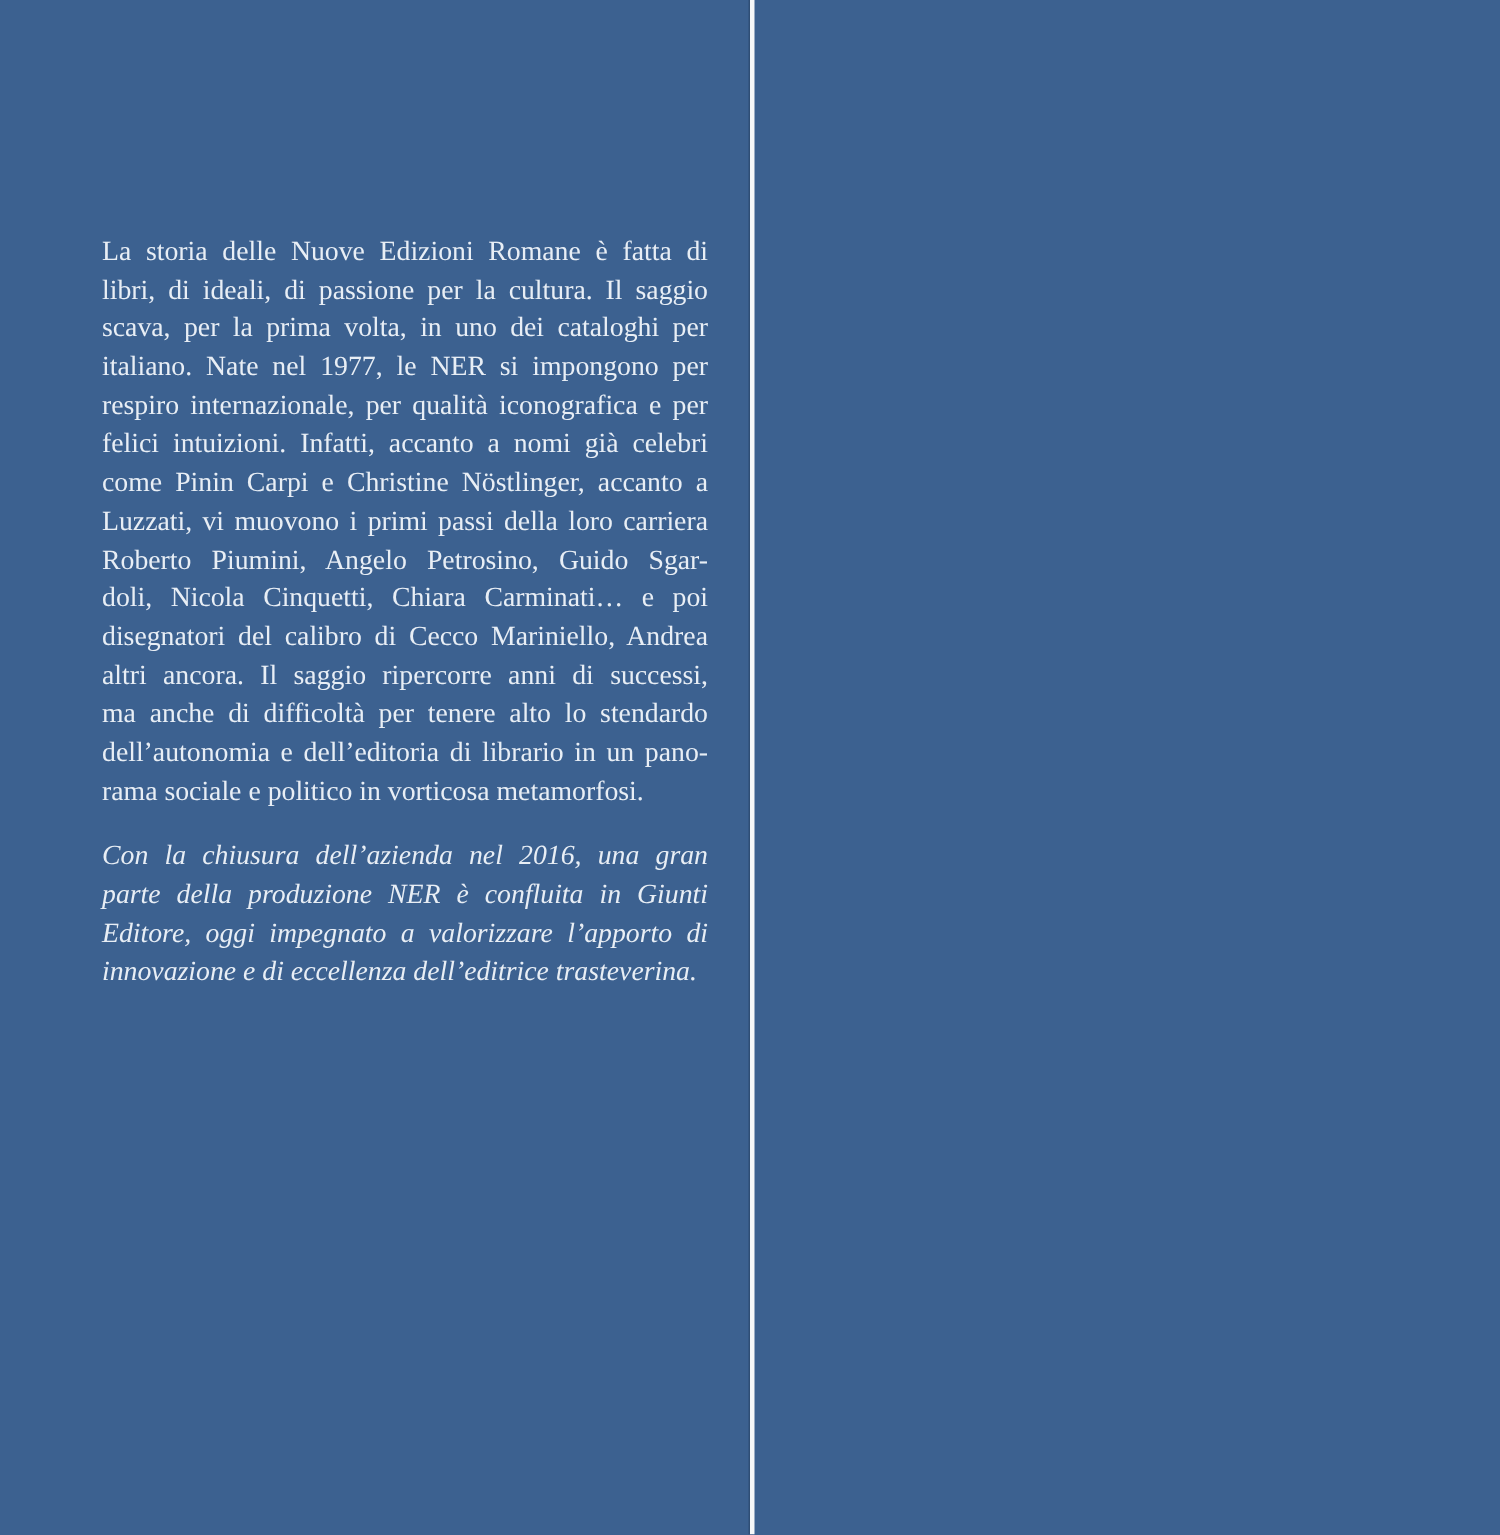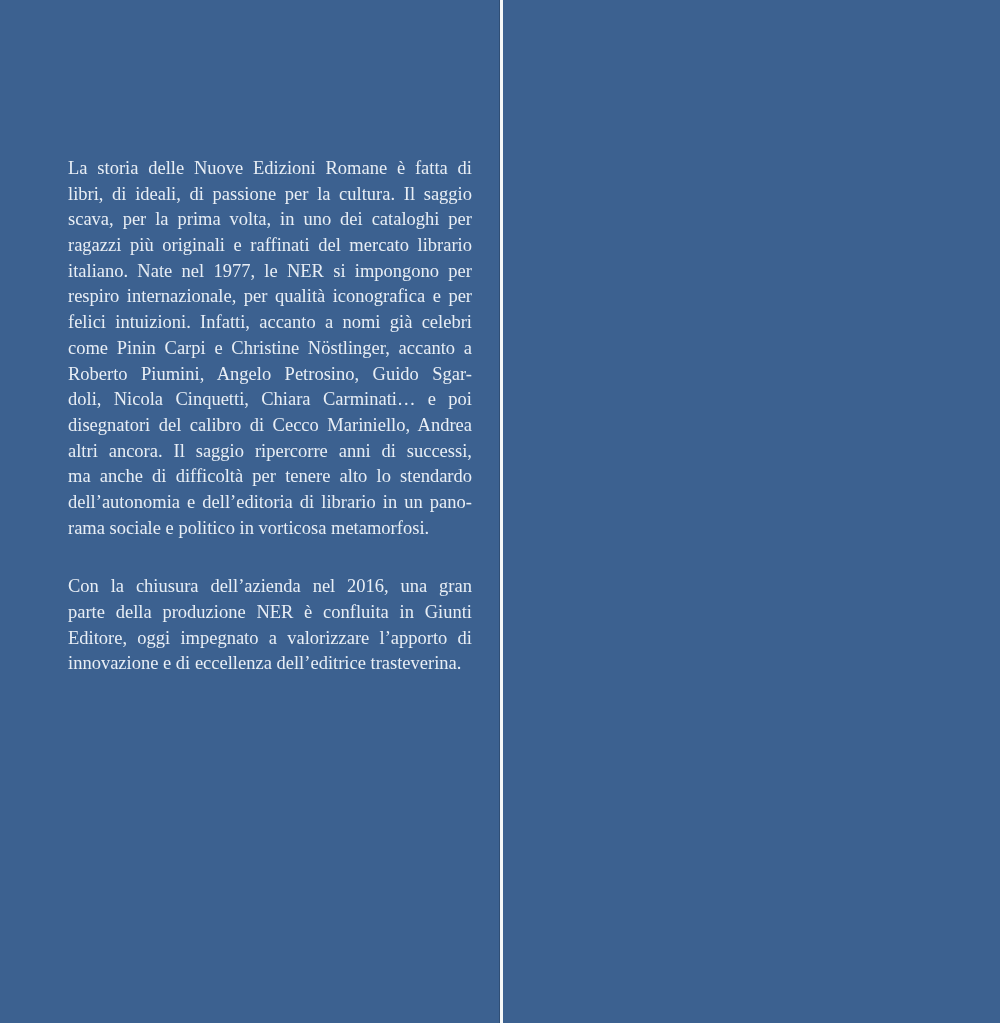--- a/index.html
+++ b/index.html
@@ -30,21 +30,21 @@
   }
 
   .textblock {
     position: absolute;
     color: var(--body-text);
   }
   .publisher-desc {
     left: 68px; top: 141px; width: 404px;
     font-size: 18.5px;
   }
-  .para + .para { margin-top: 33px; }
+  .para + .para { margin-top: 18px; font-style: italic; }
 
   .line {
     line-height: 25.7px;
     height: 25.7px;
     text-align: justify;
     text-align-last: justify;
     -moz-text-align-last: justify;
     white-space: normal;
   }
   .line.last {
@@ -55,25 +55,25 @@
 </style>
 </head>
 <body>
 
 <section class="flap left">
   <div class="textblock publisher-desc">
     <div class="para">
         <div class="line"><span>La storia delle Nuove Edizioni Romane è fatta di</span></div>
         <div class="line"><span>libri, di ideali, di passione per la cultura. Il saggio</span></div>
         <div class="line"><span>scava, per la prima volta, in uno dei cataloghi per</span></div>
-        <div class="line"><span>ragazzi più originali e raffinati del mercato librario</span></div>
         <div class="line"><span>italiano. Nate nel 1977, le NER si impongono per</span></div>
         <div class="line"><span>respiro internazionale, per qualità iconografica e per</span></div>
         <div class="line"><span>felici intuizioni. Infatti, accanto a nomi già celebri</span></div>
         <div class="line"><span>come Pinin Carpi e Christine Nöstlinger, accanto a</span></div>
+        <div class="line"><span>Luzzati, vi muovono i primi passi della loro carriera</span></div>
         <div class="line"><span>Roberto Piumini, Angelo Petrosino, Guido Sgar-</span></div>
         <div class="line"><span>doli, Nicola Cinquetti, Chiara Carminati… e poi</span></div>
         <div class="line"><span>disegnatori del calibro di Cecco Mariniello, Andrea</span></div>
         <div class="line"><span>altri ancora. Il saggio ripercorre anni di successi,</span></div>
         <div class="line"><span>ma anche di difficoltà per tenere alto lo stendardo</span></div>
         <div class="line"><span>dell’autonomia e dell’editoria di librario in un pano-</span></div>
         <div class="line last"><span>rama sociale e politico in vorticosa metamorfosi.</span></div>
       </div>
     <div class="para">
         <div class="line"><span>Con la chiusura dell’azienda nel 2016, una gran</span></div>

